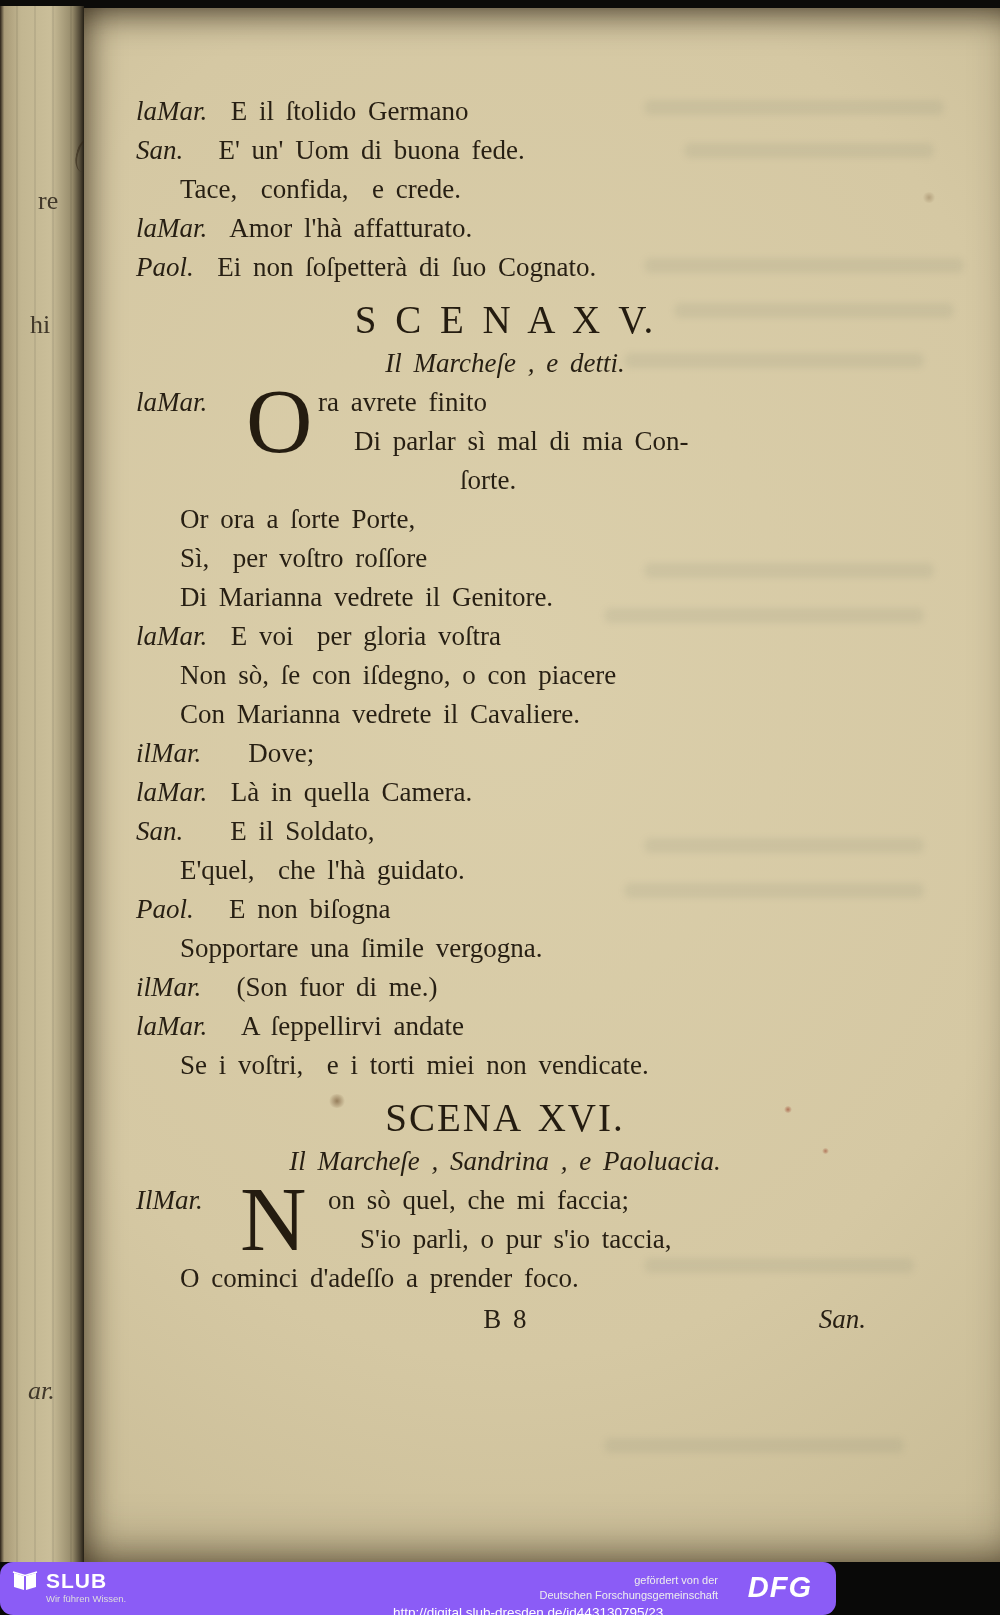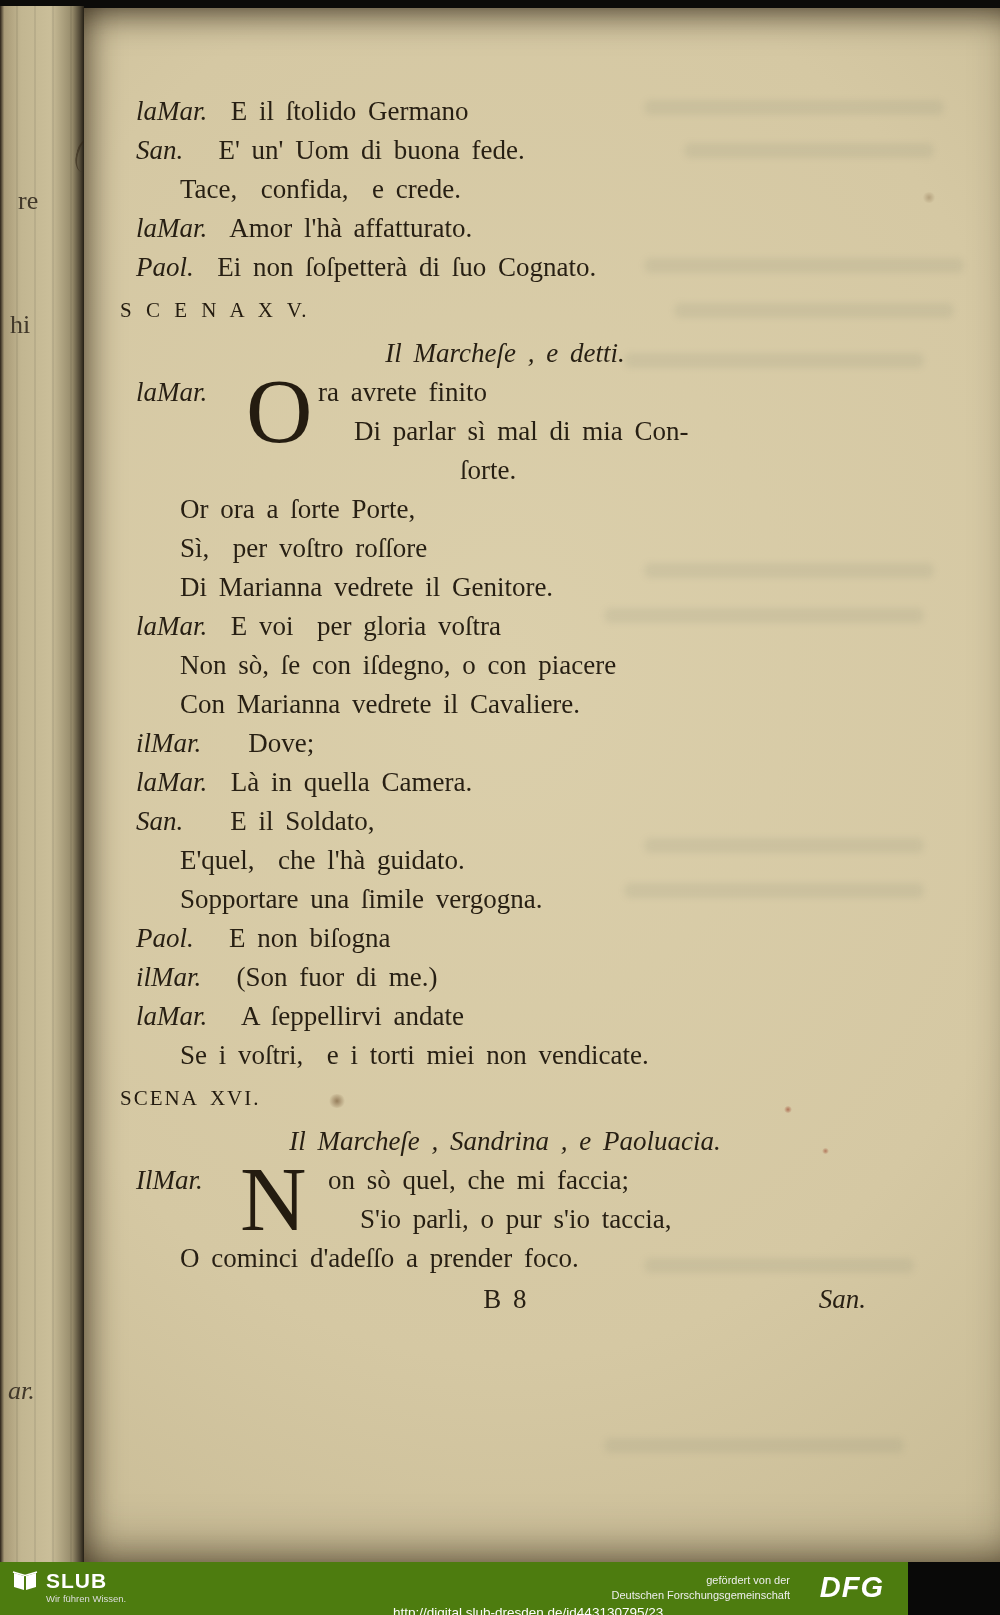--- a/index.html
+++ b/index.html
@@ -10,30 +10,30 @@
   .facing{position:absolute;left:0;top:6px;width:84px;height:1556px;
     background:linear-gradient(90deg,#2a2117 0%,#a89a77 5%,#c2b691 25%,#cabe99 60%,#958a6a 86%,#4a4231 96%,#241f15 100%);}
   .facing::after{content:"";position:absolute;inset:0;
     background:repeating-linear-gradient(90deg,rgba(0,0,0,0) 0 16px,rgba(0,0,0,.07) 16px 18px);}
   .crease-mark{position:absolute;left:76px;top:138px;width:14px;height:34px;
     border-left:2px solid rgba(45,34,20,.55);border-radius:60% 0 0 60%/50%;transform:rotate(14deg);}
   .page{position:absolute;left:84px;top:8px;width:940px;height:1554px;
     background:radial-gradient(120% 90% at 45% 42%, #dbcfab 0%, #d5c8a3 50%, #c9bc96 75%, #b2a47d 92%, #93865f 100%);
     box-shadow: inset 18px 0 34px -14px rgba(45,33,16,.6), inset -26px 0 44px -20px rgba(45,33,16,.55),
                 inset 0 24px 36px -20px rgba(30,22,10,.65), inset 0 -34px 50px -26px rgba(45,33,16,.5);}
-  .frag{position:absolute;color:#41382a;font-size:26px;}
+  .frag{position:absolute;color:#41382a;font-size:26px;padding-left:20px;}
   .frag.f1{left:18px;top:186px;}
   .frag.f2{left:10px;top:310px;}
   .frag.f3{left:8px;top:1376px;font-style:italic;}
   .textblock{position:absolute;left:36px;top:84px;width:770px;color:#271f13;font-size:27px;line-height:39px;word-spacing:5px;}
   .line{white-space:pre;}
   .line.sl{padding-left:16px;}
   .line.cl{padding-left:60px;}
   .sp{font-style:italic;}
-  .scene-head{font-size:21px;line-height:46px;letter-spacing:2px;color:#241c10;}
+  .scene-head{text-align:center;font-size:39px;line-height:46px;margin-top:10px;letter-spacing:2px;color:#241c10;}
   .scene-cast{text-align:center;font-style:italic;font-size:27px;line-height:40px;}
   .dg{position:relative;}
   .dg .sp{position:absolute;left:16px;top:0;}
   .dg .cap{position:absolute;left:126px;top:-2px;font-size:92px;line-height:80px;color:#241c10;}
   .dg.g15 .l1{padding-left:198px;}
   .dg.g15 .l2{padding-left:234px;}
   .dg.g15 .l3{padding-left:340px;}
   .dg.g16 .cap{left:120px;}
   .dg.g16 .l1{padding-left:208px;}
   .dg.g16 .l2{padding-left:240px;}
@@ -49,22 +49,22 @@
   .g2{left:600px;top:135px;width:250px;}
   .g3{left:560px;top:250px;width:320px;}
   .g4{left:590px;top:295px;width:280px;}
   .g5{left:540px;top:345px;width:300px;}
   .g6{left:560px;top:555px;width:290px;}
   .g7{left:520px;top:600px;width:320px;}
   .g8{left:560px;top:830px;width:280px;}
   .g9{left:540px;top:875px;width:300px;}
   .g10{left:560px;top:1250px;width:270px;}
   .g11{left:520px;top:1430px;width:300px;}
-  .footer{position:absolute;left:0;top:1562px;width:908px;height:53px;background:#4d7c0f;color:#fff;
-    font-family:"Liberation Sans","DejaVu Sans",sans-serif;}
+  .footer{position:absolute;left:0;top:1562px;width:836px;height:53px;background:#8b5cf6;color:#fff;
+    font-family:"Liberation Sans","DejaVu Sans",sans-serif;border-radius:13px;}
   .brand{position:absolute;left:12px;top:7px;display:flex;align-items:flex-start;gap:8px;}
   .brand-text .name{font-size:21px;font-weight:bold;letter-spacing:1px;line-height:24px;}
   .brand-text .tag{font-size:9.5px;color:#dddddd;line-height:12px;}
   .url{position:absolute;left:393px;top:18px;font-size:13.5px;color:#ffffff;margin-top:25px;}
   .funding{position:absolute;right:118px;top:11px;text-align:right;font-size:11px;line-height:15px;color:#eeeeee;}
   .dfg{position:absolute;right:24px;top:9px;font-size:29px;font-weight:bold;font-style:italic;color:#ffffff;letter-spacing:1px;}
 </style>
 </head>
 <body>
 
@@ -116,22 +116,22 @@
       <div class="line cl"><span>Or ora a ſorte Porte,</span></div>
       <div class="line cl"><span>Sì,  per voſtro roſſore</span></div>
       <div class="line cl"><span>Di Marianna vedrete il Genitore.</span></div>
       <div class="line sl"><span class="sp">laMar.</span><span>  E voi  per gloria voſtra</span></div>
       <div class="line cl"><span>Non sò, ſe con iſdegno, o con piacere</span></div>
       <div class="line cl"><span>Con Marianna vedrete il Cavaliere.</span></div>
       <div class="line sl"><span class="sp">ilMar.</span><span>    Dove;</span></div>
       <div class="line sl"><span class="sp">laMar.</span><span>  Là in quella Camera.</span></div>
       <div class="line sl"><span class="sp">San.</span><span>    E il Soldato,</span></div>
       <div class="line cl"><span>E'quel,  che l'hà guidato.</span></div>
+      <div class="line sl"><span class="sp">Paol.</span><span>   E non biſogna</span></div>
       <div class="line cl"><span>Sopportare una ſimile vergogna.</span></div>
-      <div class="line sl"><span class="sp">Paol.</span><span>   E non biſogna</span></div>
       <div class="line sl"><span class="sp">ilMar.</span><span>   (Son fuor di me.)</span></div>
       <div class="line sl"><span class="sp">laMar.</span><span>   A ſeppellirvi andate</span></div>
       <div class="line cl"><span>Se i voſtri,  e i torti miei non vendicate.</span></div>
 
       <div class="scene-head">SCENA   XVI.</div>
       <div class="scene-cast">Il Marcheſe , Sandrina , e  Paoluacia.</div>
 
       <div class="dg g16">
         <span class="sp">IlMar.</span>
         <span class="cap">N</span>

